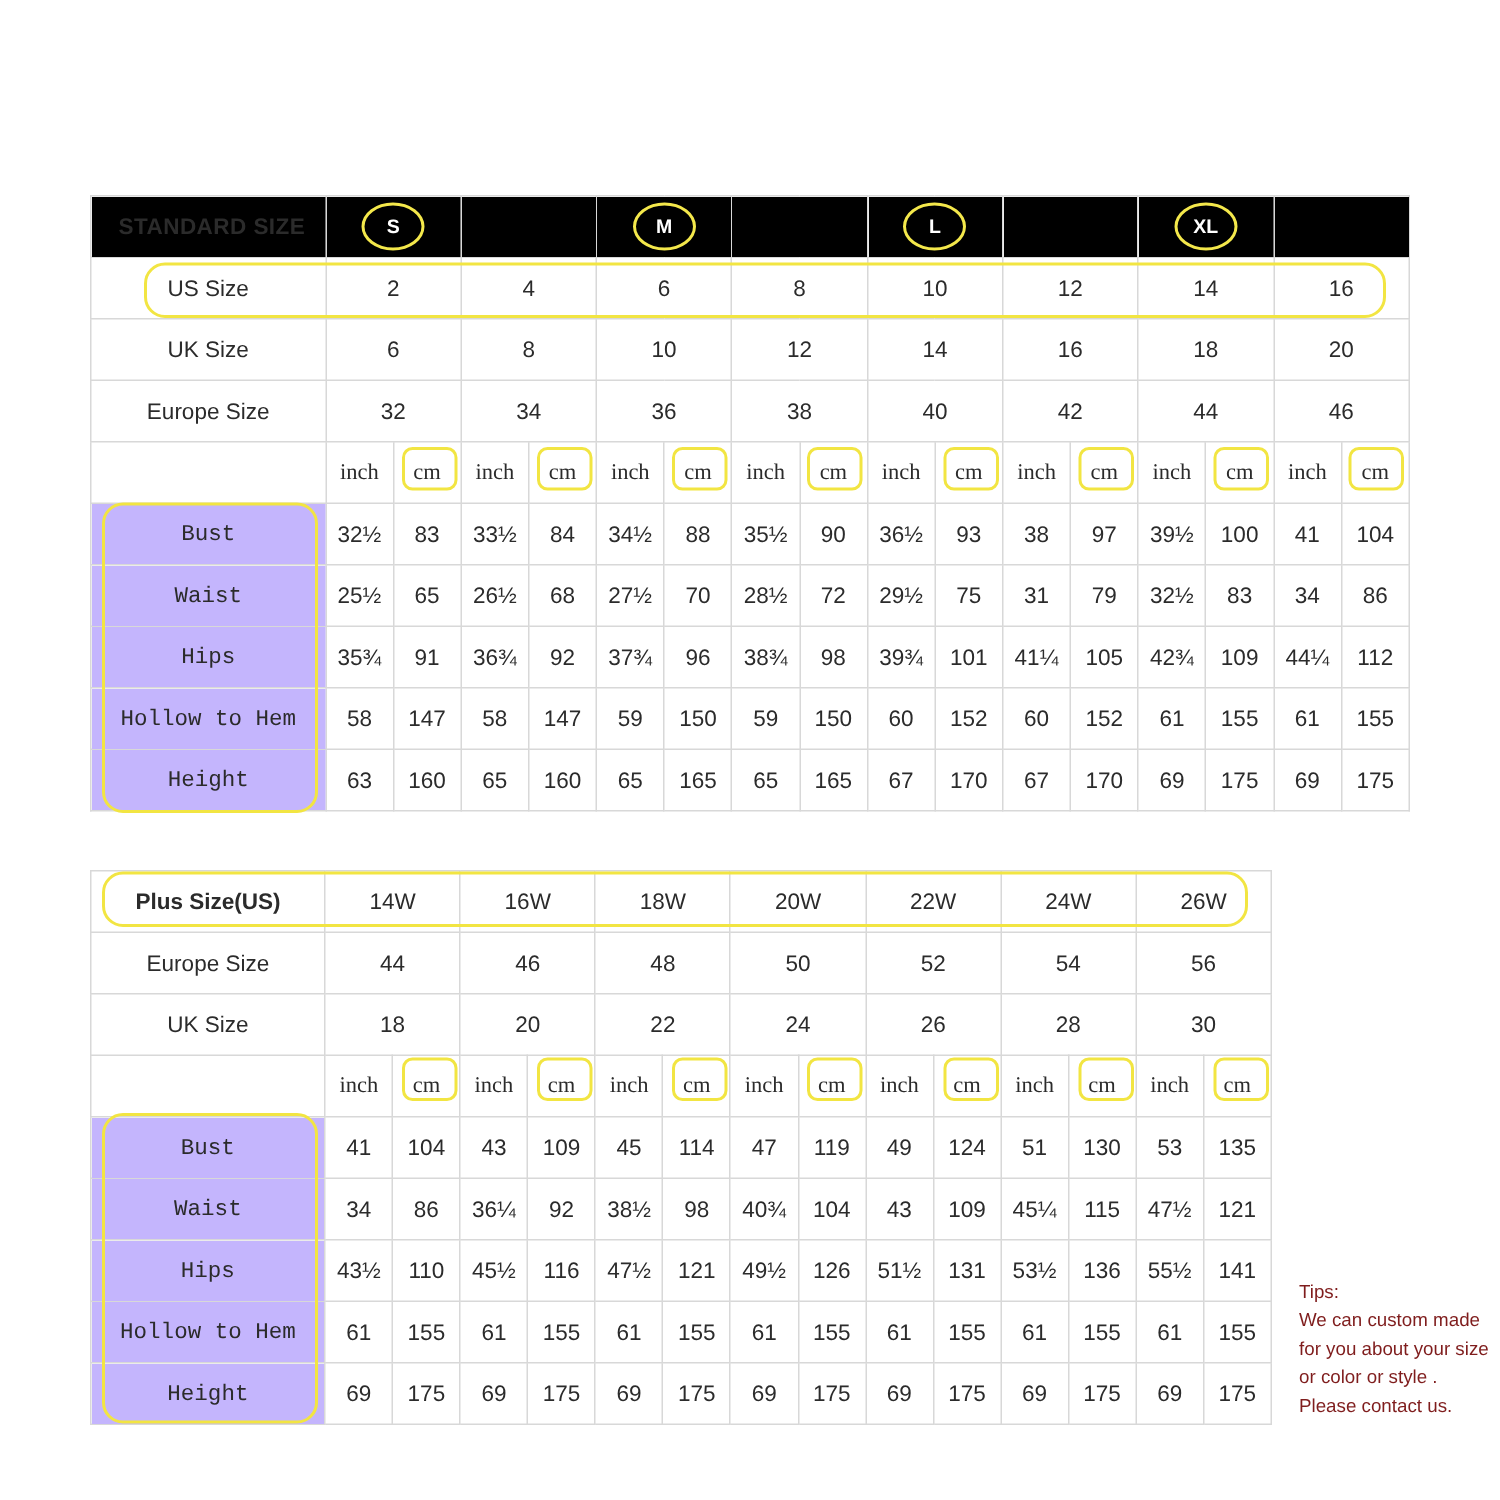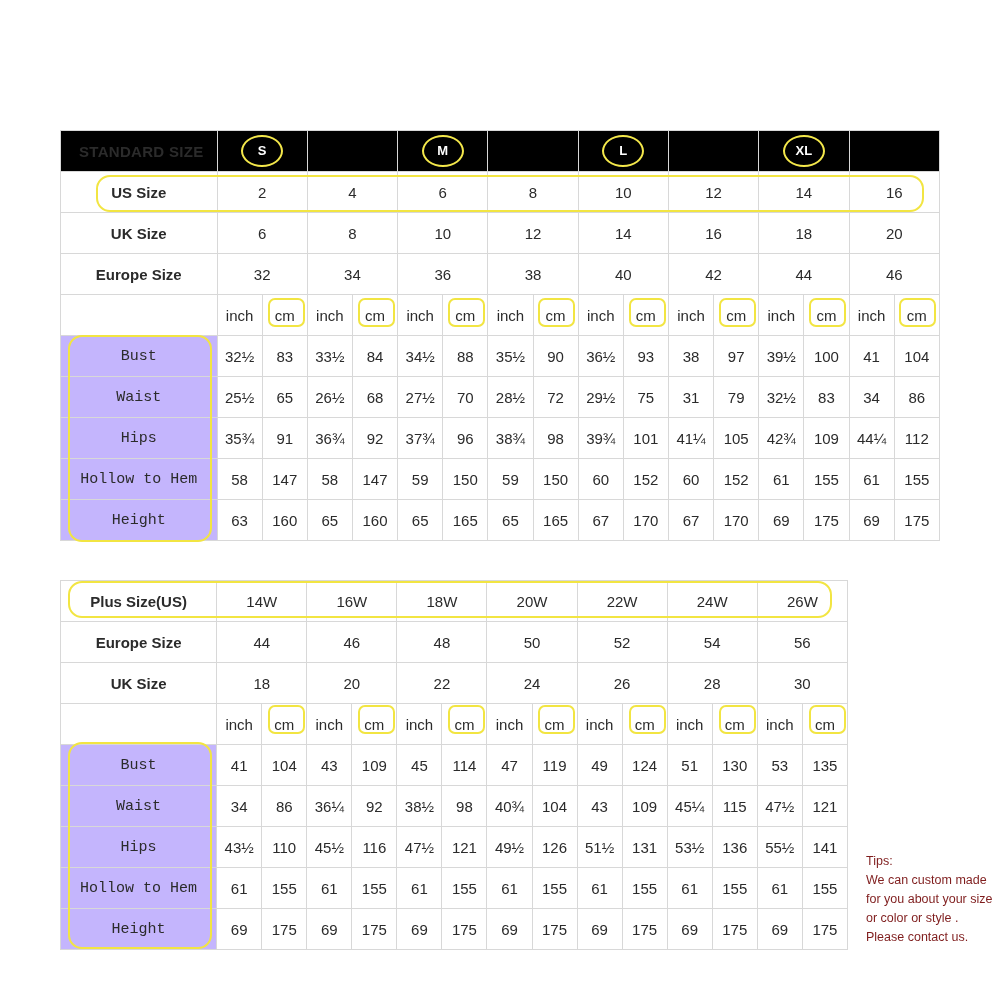--- a/index.html
+++ b/index.html
@@ -60,35 +60,35 @@
     letter-spacing: 0.3px;
     text-align: left !important;
     padding-left: 18px !important;
     color: #ffffff;
   }
   .label-cell {
     text-align: left;
     padding-left: 0;
     font-size: 15px;
     color: #222;
-    font-weight: bold;
   }
   .label-center {
     text-align: center;
   }
   .meas-label {
     background: #c4b5fd;
     font-size: 15px;
     color: #1f1f1f;
     text-align: center;
     font-family: Liberation Mono, monospace;
   }
   .unit-cell {
     font-size: 14px;
     color: #333;
+    font-family: Liberation Serif, serif;
   }
   .blank-row td {
     height: 40px;
   }
   .num {
     font-size: 15px;
   }
 
   
   .size-marker {

